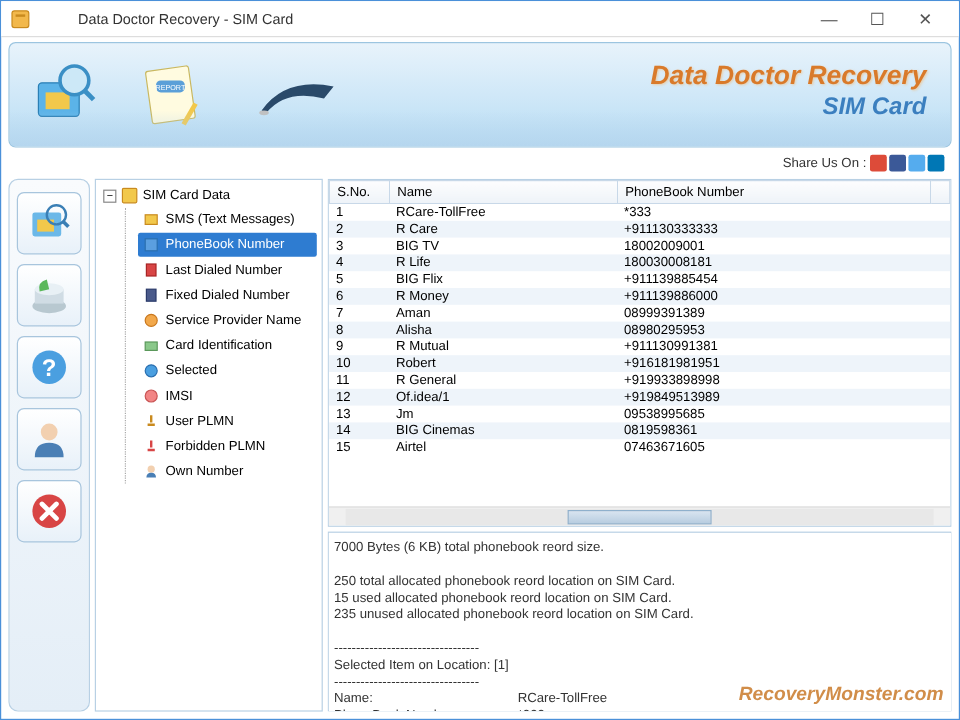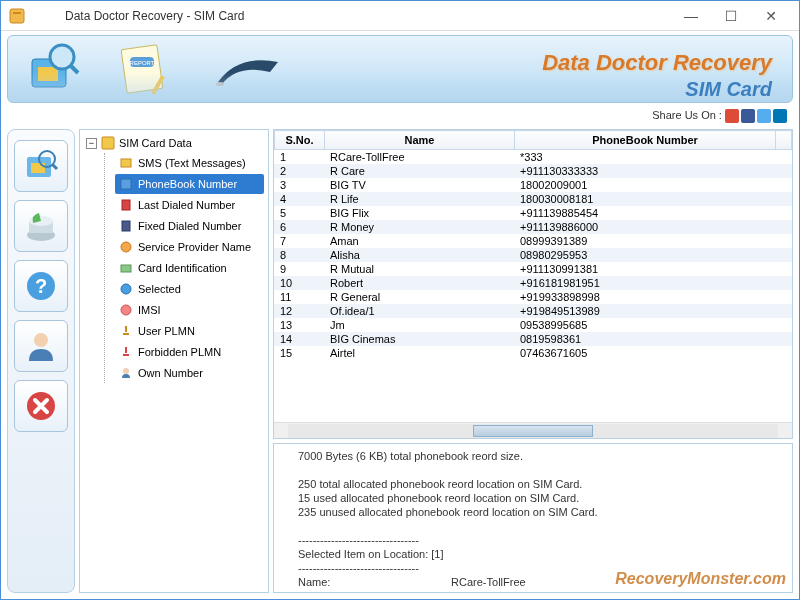--- a/index.html
+++ b/index.html
@@ -6,21 +6,21 @@
 body { background: #fff; width: 800px; height: 600px; overflow: hidden; }
 
 .window { width: 800px; height: 600px; border: 1px solid #4a90d9; display: flex; flex-direction: column; }
 
 .titlebar { height: 30px; background: #fff; display: flex; align-items: center; padding: 0 8px; border-bottom: 1px solid #ddd; gap: 34px; }
 .titlebar-icon { width: 16px; height: 16px; margin-right: 6px; }
 .titlebar-text { font-size: 12px; color: #333; flex: 1; }
 .titlebar-controls { display: flex; gap: 0; }
 .titlebar-btn { width: 40px; height: 28px; display: flex; align-items: center; justify-content: center; color: #555; font-size: 14px; cursor: pointer; }
 
-.banner { height: 68px; background: linear-gradient(to bottom, #e8f3fb 0%, #d0e8f8 50%, #b8ddf4 100%); border: 1px solid #9cc5e0; border-radius: 6px; margin: 4px 6px; position: relative; display: flex; align-items: center; padding: 0 16px; overflow: hidden; }
+.banner { height: 88px; background: linear-gradient(to bottom, #e8f3fb 0%, #d0e8f8 50%, #b8ddf4 100%); border: 1px solid #9cc5e0; border-radius: 6px; margin: 4px 6px; position: relative; display: flex; align-items: center; padding: 0 16px; overflow: hidden; }
 .banner-icons { display: flex; gap: 30px; align-items: center; }
 .banner-title { position: absolute; right: 20px; top: 14px; text-align: right; }
 .banner-title .line1 { font-size: 22px; font-weight: bold; color: #d97a2a; font-style: italic; text-shadow: 1px 1px 2px rgba(255,165,60,0.4); }
 .banner-title .line2 { font-size: 20px; font-weight: bold; color: #3b7fbf; font-style: italic; margin-top: 2px; }
 .banner-wave { position: absolute; bottom: 0; left: 0; right: 0; height: 30px; background: linear-gradient(to bottom, transparent, rgba(180,210,235,0.6)); }
 
 .share-bar { height: 20px; text-align: right; padding: 2px 12px; font-size: 11px; color: #333; }
 .share-bar .share-icons { display: inline-flex; gap: 2px; vertical-align: middle; }
 .share-ic { width: 14px; height: 14px; display: inline-block; border-radius: 2px; }
 .ic-gp { background: #dd4b39; } .ic-fb { background: #3b5998; } .ic-tw { background: #55acee; } .ic-li { background: #0077b5; }
@@ -35,31 +35,31 @@
 .tree-toggle { width: 11px; height: 11px; border: 1px solid #888; display: inline-flex; align-items: center; justify-content: center; font-size: 9px; line-height: 1; cursor: pointer; }
 .tree-children { margin-left: 20px; border-left: 1px dotted #aaa; padding-left: 10px; }
 .tree-item { display: flex; align-items: center; gap: 5px; padding: 3px 4px; cursor: pointer; margin: 1px 0; }
 .tree-item.selected { background: #2e7cd1; color: #fff; border-radius: 2px; }
 .tree-icon { width: 14px; height: 14px; flex-shrink: 0; }
 
 .right { flex: 1; display: flex; flex-direction: column; gap: 4px; overflow: hidden; }
 
 .table-wrap { flex: 1; border: 1px solid #b8d0e4; background: #fff; overflow: hidden; display: flex; flex-direction: column; }
 table { width: 100%; border-collapse: collapse; font-size: 11px; }
-thead th { background: linear-gradient(to bottom, #fdfdfe, #eef3f8); border: 1px solid #c8d8e8; text-align: center; padding: 3px 6px; font-weight: bold; position: sticky; top: 0; }
+thead th { background: linear-gradient(to bottom, #fdfdfe, #eef3f8); border: 1px solid #c8d8e8; text-align: left; padding: 3px 6px; font-weight: normal; position: sticky; top: 0; }
 tbody { display: block; overflow-y: auto; }
 thead, tbody tr { display: table; width: 100%; table-layout: fixed; }
 tbody td { padding: 1px 6px; border-bottom: 0; }
 tbody tr:nth-child(even) { background: #eef4fa; }
 .col-sno { width: 50px; } .col-name { width: 190px; } .col-num { width: auto; } .col-scroll { width: 16px; }
 .hscroll { height: 16px; background: #f0f0f0; border-top: 1px solid #ddd; display: flex; align-items: center; }
 .hscroll-track { flex: 1; background: #e8e8e8; height: 14px; margin: 0 14px; display: flex; align-items: center; justify-content: center; }
 .hscroll-thumb { width: 120px; height: 12px; background: linear-gradient(to bottom, #d8e4f0, #b8cde0); border: 1px solid #8fb0cc; }
 
-.detail-box { height: 150px; border: 1px solid #b8d0e4; background: #fff; padding: 6px 24px; font-size: 11px; color: #333; overflow-y: auto; position: relative; }
+.detail-box { height: 150px; border: 1px solid #b8d0e4; background: #fff; padding: 6px 4px; font-size: 11px; color: #333; overflow-y: auto; position: relative; }
 .detail-box p { margin-bottom: 2px; }
 .watermark { position: absolute; right: 6px; bottom: 4px; font-size: 16px; font-style: italic; font-weight: bold; color: #c97a2a; opacity: 0.85; }
 
 .tbody-scroll { flex: 1; overflow-y: auto; }
 
 svg { display: block; }
 </style>
 </head>
 <body>
 

